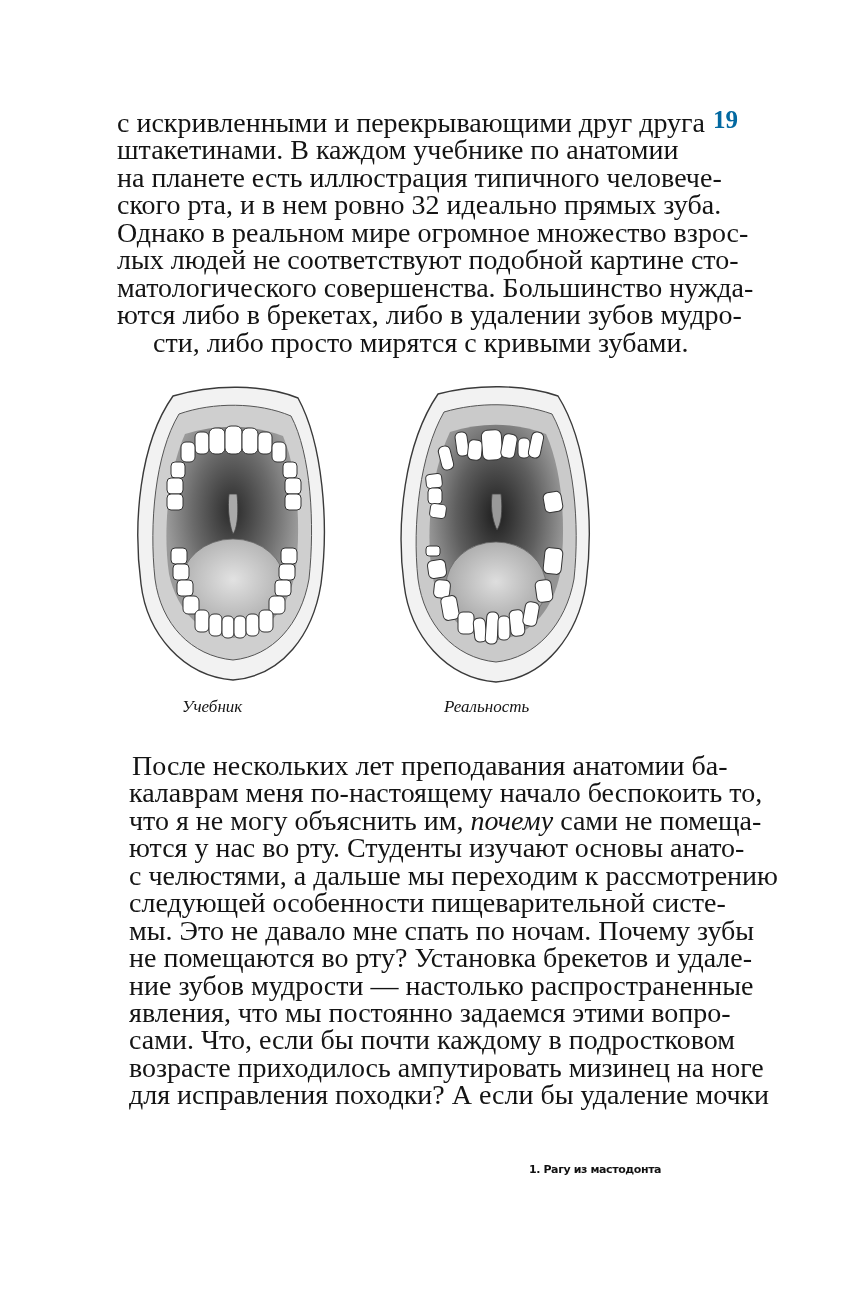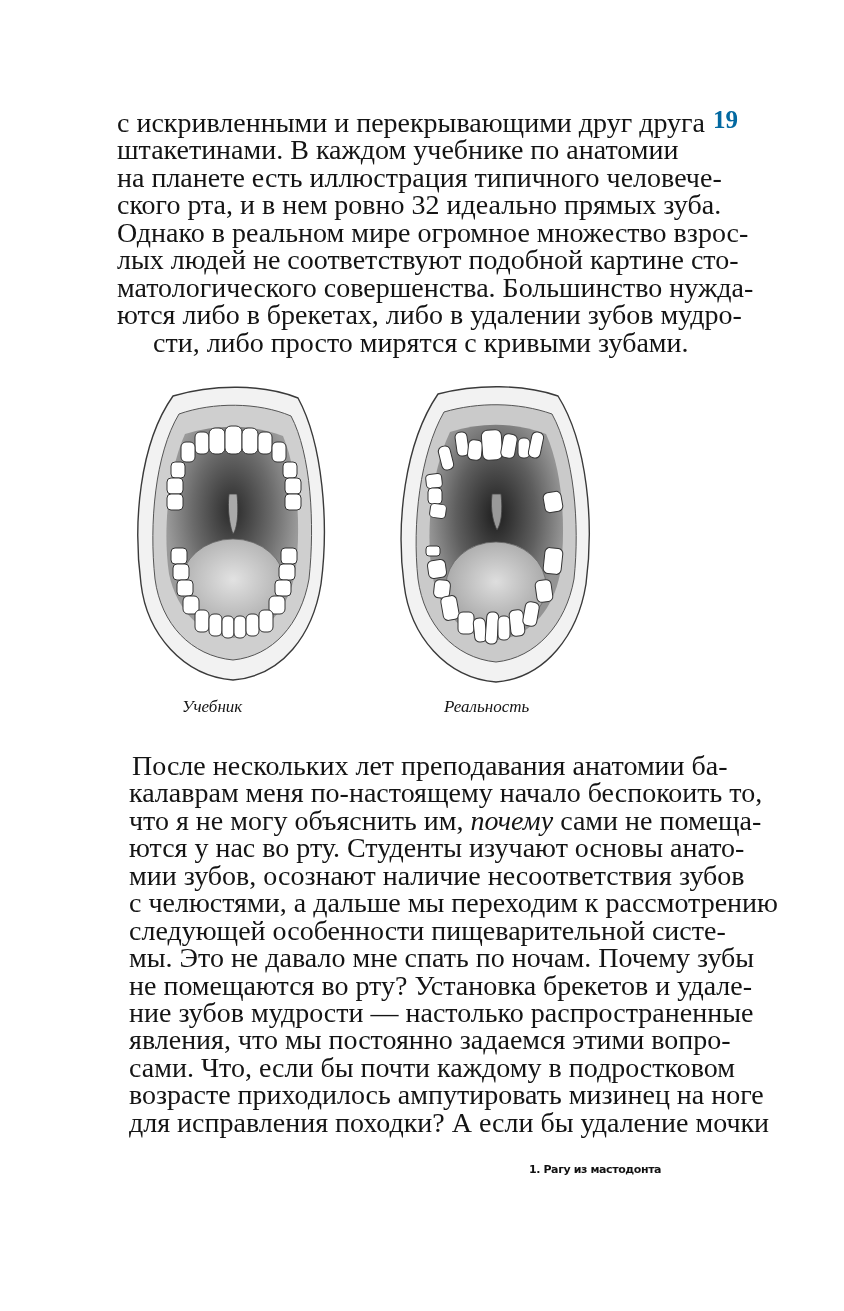--- a/index.html
+++ b/index.html
@@ -160,21 +160,20 @@
   </svg>
 
   <div class="caption cap-left">Учебник</div>
   <div class="caption cap-right">Реальность</div>
 
   <div class="para p2" style="--indent: 0;">
     <span class="line" style="box-sizing: border-box; text-indent: 0px; margin-left: 0px; width: 520px; padding-left: 3px;"><span style="display:inline-block;width:0"></span><span style="margin-left:0">После нескольких лет преподавания анатомии ба-</span></span>
     <span class="line">калаврам меня по-настоящему начало беспокоить то,</span>
     <span class="line"><span>что я не могу объяснить им, </span><em>почему</em><span> сами не помеща-</span></span>
     <span class="line">ются у нас во рту. Студенты изучают основы анато-</span>
-    <span class="line">мии зубов, осознают наличие несоответствия зубов</span>
     <span class="line">с челюстями, а дальше мы переходим к рассмотрению</span>
     <span class="line">следующей особенности пищеварительной систе-</span>
     <span class="line">мы. Это не давало мне спать по ночам. Почему зубы</span>
     <span class="line">не помещаются во рту? Установка брекетов и удале-</span>
     <span class="line">ние зубов мудрости — настолько распространенные</span>
     <span class="line">явления, что мы постоянно задаемся этими вопро-</span>
     <span class="line">сами. Что, если бы почти каждому в подростковом</span>
     <span class="line">возрасте приходилось ампутировать мизинец на ноге</span>
     <span class="line">для исправления походки? А если бы удаление мочки</span>
   </div>

